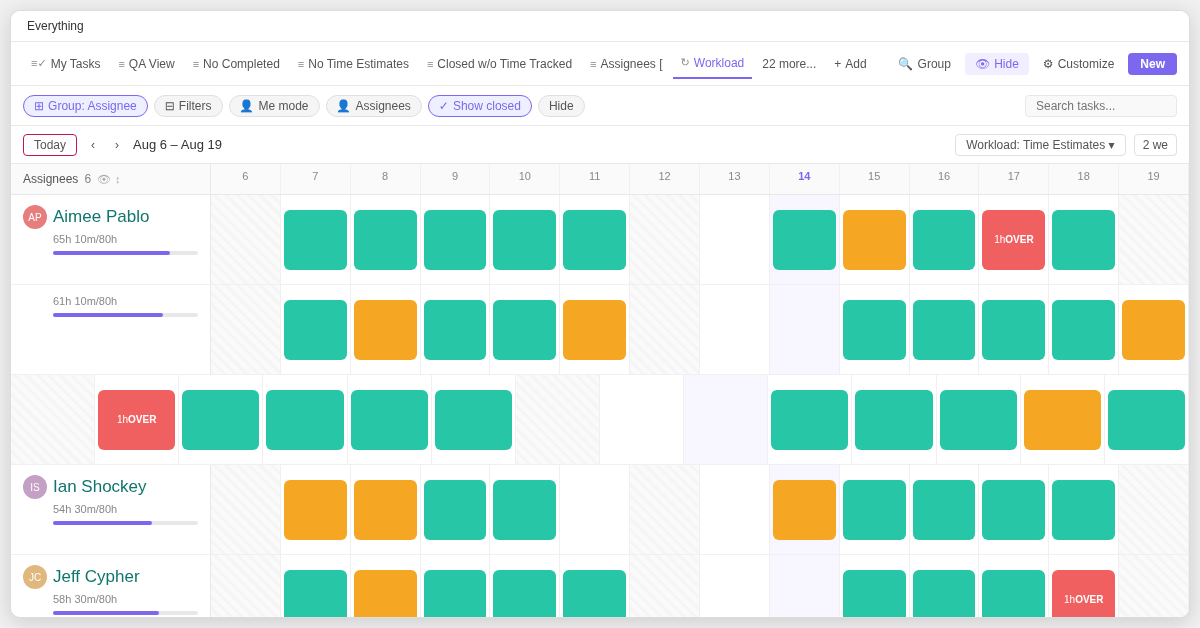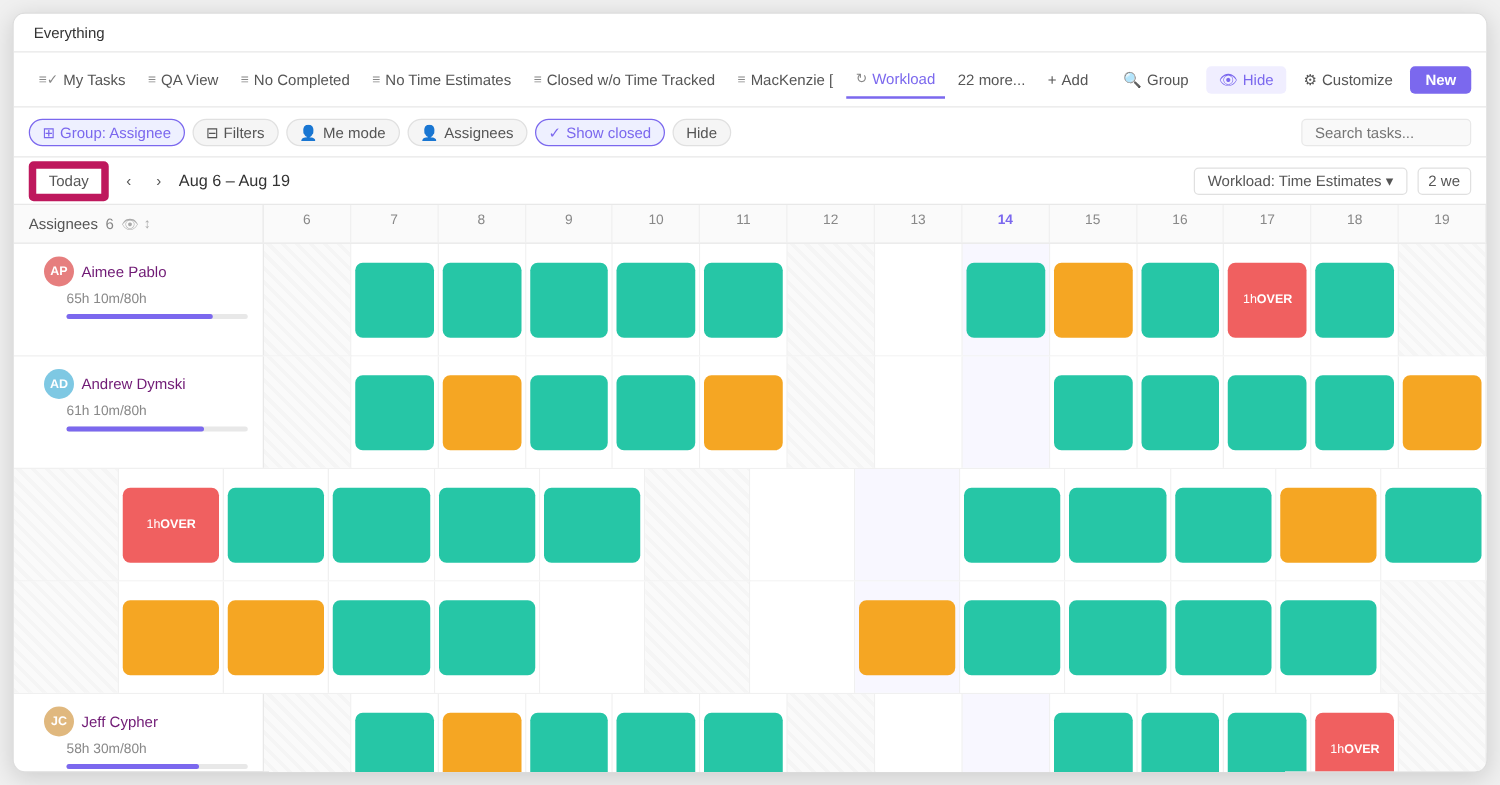--- a/index.html
+++ b/index.html
@@ -13,42 +13,42 @@
     .toolbar-right { margin-left: auto; display: flex; align-items: center; gap: 4px; }
     .btn-search { display: flex; align-items: center; gap: 4px; padding: 4px 10px; font-size: 12px; color: #555; cursor: pointer; border-radius: 4px; }
     .btn-hide { display: flex; align-items: center; gap: 4px; padding: 4px 10px; font-size: 12px; color: #7b68ee; background: #f0eeff; cursor: pointer; border-radius: 4px; }
     .btn-customize { display: flex; align-items: center; gap: 4px; padding: 4px 10px; font-size: 12px; color: #555; cursor: pointer; border-radius: 4px; }
     .btn-new { padding: 4px 12px; font-size: 12px; color: #fff; background: #7b68ee; cursor: pointer; border-radius: 4px; font-weight: 600; }
     .filter-bar { display: flex; align-items: center; padding: 6px 12px; border-bottom: 1px solid #e8e8e8; gap: 6px; height: 40px; }
     .filter-chip { display: flex; align-items: center; gap: 4px; padding: 3px 10px; font-size: 12px; color: #555; background: #f5f5f5; border: 1px solid #e0e0e0; border-radius: 20px; cursor: pointer; white-space: nowrap; }
     .filter-chip.active { background: #eef0ff; border-color: #7b68ee; color: #7b68ee; }
     .filter-chip.show-closed { background: #eef0ff; border-color: #7b68ee; color: #7b68ee; }
     .filter-right { margin-left: auto; }
-    .search-tasks { padding: 3px 10px; font-size: 12px; color: #aaa; background: #f9f9f9; border: 1px solid #e8e8e8; border-radius: 4px; width: 136px; }
+    .search-tasks { padding: 3px 10px; font-size: 12px; color: #aaa; background: #f9f9f9; border: 1px solid #e8e8e8; border-radius: 4px; width: 152px; }
     .date-nav { display: flex; align-items: center; padding: 6px 12px; border-bottom: 1px solid #e8e8e8; gap: 8px; height: 38px; }
-    .today-btn { padding: 3px 10px; font-size: 12px; color: #555; border: 6px solid #be185d; border-radius: 4px; cursor: pointer; }
+    .today-btn { padding: 3px 10px; font-size: 12px; color: #555; border: 1px solid #be185d; border-radius: 4px; cursor: pointer; }
     .nav-arrow { padding: 3px 6px; font-size: 12px; color: #555; cursor: pointer; border-radius: 4px; }
     .date-range { font-size: 13px; font-weight: 500; color: #333; }
     .date-nav-right { margin-left: auto; display: flex; align-items: center; gap: 8px; }
     .workload-select { padding: 3px 10px; font-size: 12px; color: #555; border: 1px solid #e0e0e0; border-radius: 4px; cursor: pointer; }
     .week-select { padding: 3px 8px; font-size: 12px; color: #555; border: 1px solid #e0e0e0; border-radius: 4px; cursor: pointer; }
     .grid-area { flex: 1; overflow: hidden; display: flex; flex-direction: column; }
     .grid-header { display: flex; border-bottom: 1px solid #e8e8e8; background: #fafafa; }
     .assignee-header { width: 200px; min-width: 200px; padding: 8px 12px; font-size: 12px; color: #555; display: flex; align-items: center; gap: 6px; border-right: 1px solid #e8e8e8; }
     .assignee-count { font-size: 12px; color: #888; }
     .assignee-icons { display: flex; gap: 4px; color: #aaa; font-size: 11px; }
     .day-headers { display: flex; flex: 1; }
     .day-col-header { flex: 1; text-align: center; padding: 6px 2px; font-size: 11px; color: #888; border-right: 1px solid #f0f0f0; }
     .day-col-header.today { color: #7b68ee; font-weight: 700; }
     .grid-body { flex: 1; overflow-y: auto; }
     .assignee-row { display: flex; border-bottom: 1px solid #f0f0f0; min-height: 90px; }
     .assignee-info { width: 200px; min-width: 200px; padding: 10px 12px; border-right: 1px solid #e8e8e8; display: flex; flex-direction: column; justify-content: flex-start; gap: 4px; }
     .assignee-name-row { display: flex; align-items: center; gap: 6px; }
-    .avatar { width: 24px; height: 24px; border-radius: 50%; display: flex; align-items: center; justify-content: center; font-size: 10px; color: #fff; font-weight: 700; flex-shrink: 0; margin-left: 12px; }
-    .assignee-name { font-size: 12px; font-weight: 500; color: #701a75; }
+    .avatar { width: 24px; height: 24px; border-radius: 50%; display: flex; align-items: center; justify-content: center; font-size: 10px; color: #fff; font-weight: 400; flex-shrink: 0; }
+    .assignee-name { font-size: 17px; font-weight: 500; color: #0f766e; }
     .assignee-hours { font-size: 11px; color: #888; padding-left: 30px; }
     .progress-bar-bg { height: 4px; background: #e8e8e8; border-radius: 2px; margin: 2px 0 0 30px; width: calc(100% - 30px); }
     .progress-bar-fill { height: 4px; background: #7b68ee; border-radius: 2px; }
     .day-cells { display: flex; flex: 1; }
     .day-cell { flex: 1; border-right: 1px solid #f0f0f0; padding: 4px 3px; display: flex; align-items: center; justify-content: center; background: #fff; }
     .day-cell.weekend { background: repeating-linear-gradient(45deg, #f5f5f5, #f5f5f5 3px, #fafafa 3px, #fafafa 8px); }
     .day-cell.today-col { background: #f8f7ff; }
     .task-block { width: 100%; min-height: 60px; border-radius: 6px; display: flex; flex-direction: row; align-items: center; justify-content: center; padding: 4px; }
     .task-over-label { font-size: 10px; color: #fff; font-weight: 600; }
     .task-over-time { font-size: 10px; color: #fff; }
@@ -78,21 +78,21 @@
     <div class="toolbar-item">
       <span class="icon">≡</span>
       <span>No Time Estimates</span>
     </div>
     <div class="toolbar-item">
       <span class="icon">≡</span>
       <span>Closed w/o Time Tracked</span>
     </div>
     <div class="toolbar-item">
       <span class="icon">≡</span>
-      <span>MacKenzie [</span>
+      <span>Assignees [</span>
     </div>
     <div class="toolbar-item active">
       <span class="icon">↻</span>
       <span>Workload</span>
     </div>
     <div class="toolbar-item">
       <span>22 more...</span>
     </div>
     <div class="toolbar-item">
       <span>+</span>
@@ -239,24 +239,20 @@
               </div>
             </div>
             <div class="day-cell">
               <div class="task-block" style="background: rgb(38, 198, 166);"></div>
             </div>
             <div class="day-cell weekend"></div>
           </div>
         </div>
         <div class="assignee-row">
           <div class="assignee-info">
-            <div class="assignee-name-row">
-              <div class="avatar" style="background: rgb(126, 200, 227);">AD</div>
-              <span class="assignee-name">Andrew Dymski</span>
-            </div>
             <div class="assignee-hours">61h 10m/80h</div>
             <div class="progress-bar-bg">
               <div class="progress-bar-fill" style="width: 76%;"></div>
             </div>
           </div>
           <div class="day-cells">
             <div class="day-cell weekend"></div>
             <div class="day-cell">
               <div class="task-block" style="background: rgb(38, 198, 166);"></div>
             </div>
@@ -327,20 +323,30 @@
             </div>
             <div class="day-cell">
               <div class="task-block" style="background: rgb(245, 166, 35);"></div>
             </div>
             <div class="day-cell">
               <div class="task-block" style="background: rgb(38, 198, 166);"></div>
             </div>
           </div>
         </div>
         <div class="assignee-row">
+          <div class="assignee-info">
+            <div class="assignee-name-row">
+              <div class="avatar" style="background: rgb(196, 160, 196);">IS</div>
+              <span class="assignee-name">Ian Shockey</span>
+            </div>
+            <div class="assignee-hours">54h 30m/80h</div>
+            <div class="progress-bar-bg">
+              <div class="progress-bar-fill" style="width: 68%;"></div>
+            </div>
+          </div>
           <div class="day-cells">
             <div class="day-cell weekend"></div>
             <div class="day-cell">
               <div class="task-block" style="background: rgb(245, 166, 35);"></div>
             </div>
             <div class="day-cell">
               <div class="task-block" style="background: rgb(245, 166, 35);"></div>
             </div>
             <div class="day-cell">
               <div class="task-block" style="background: rgb(38, 198, 166);"></div>

